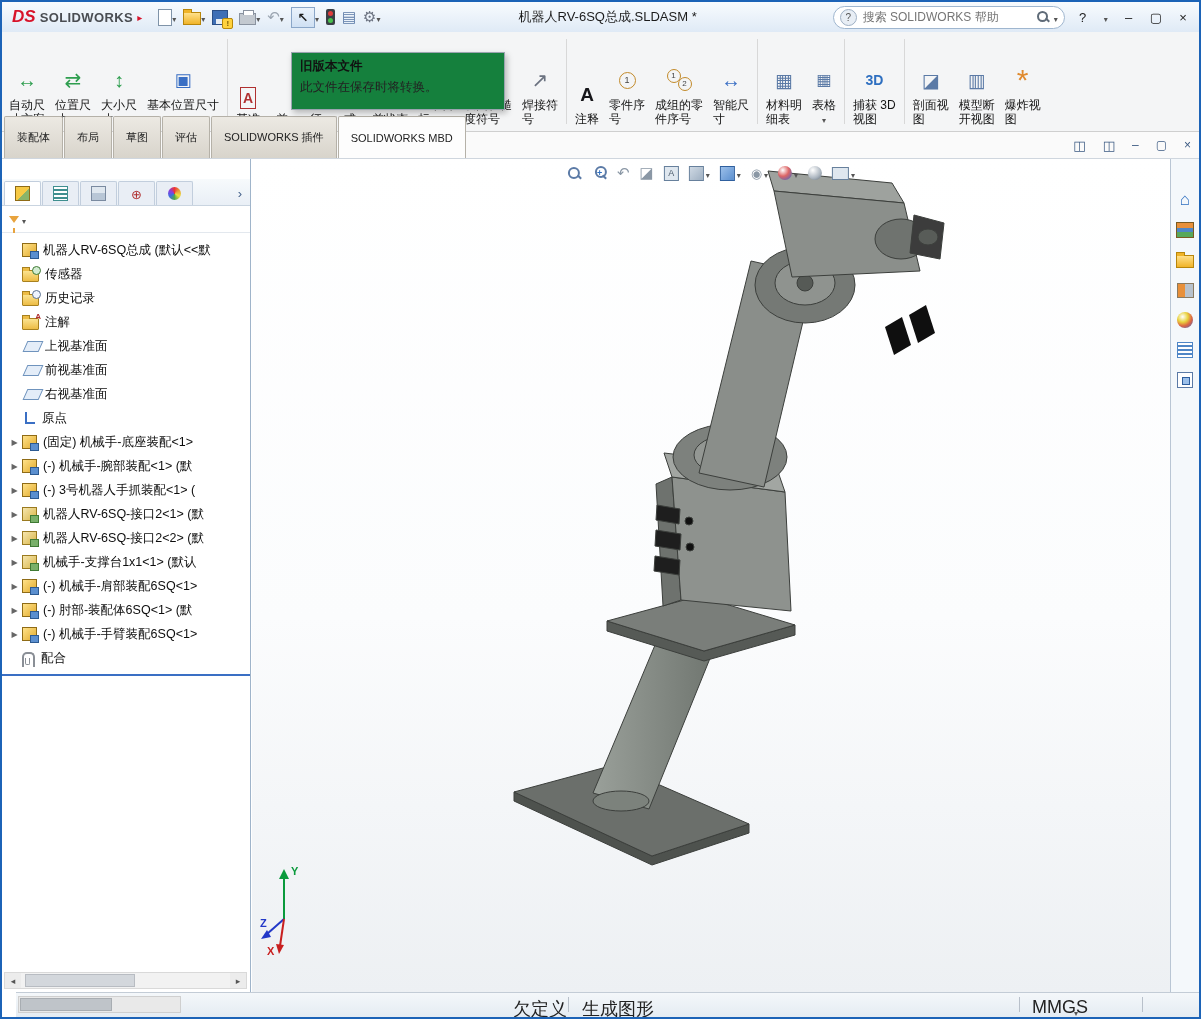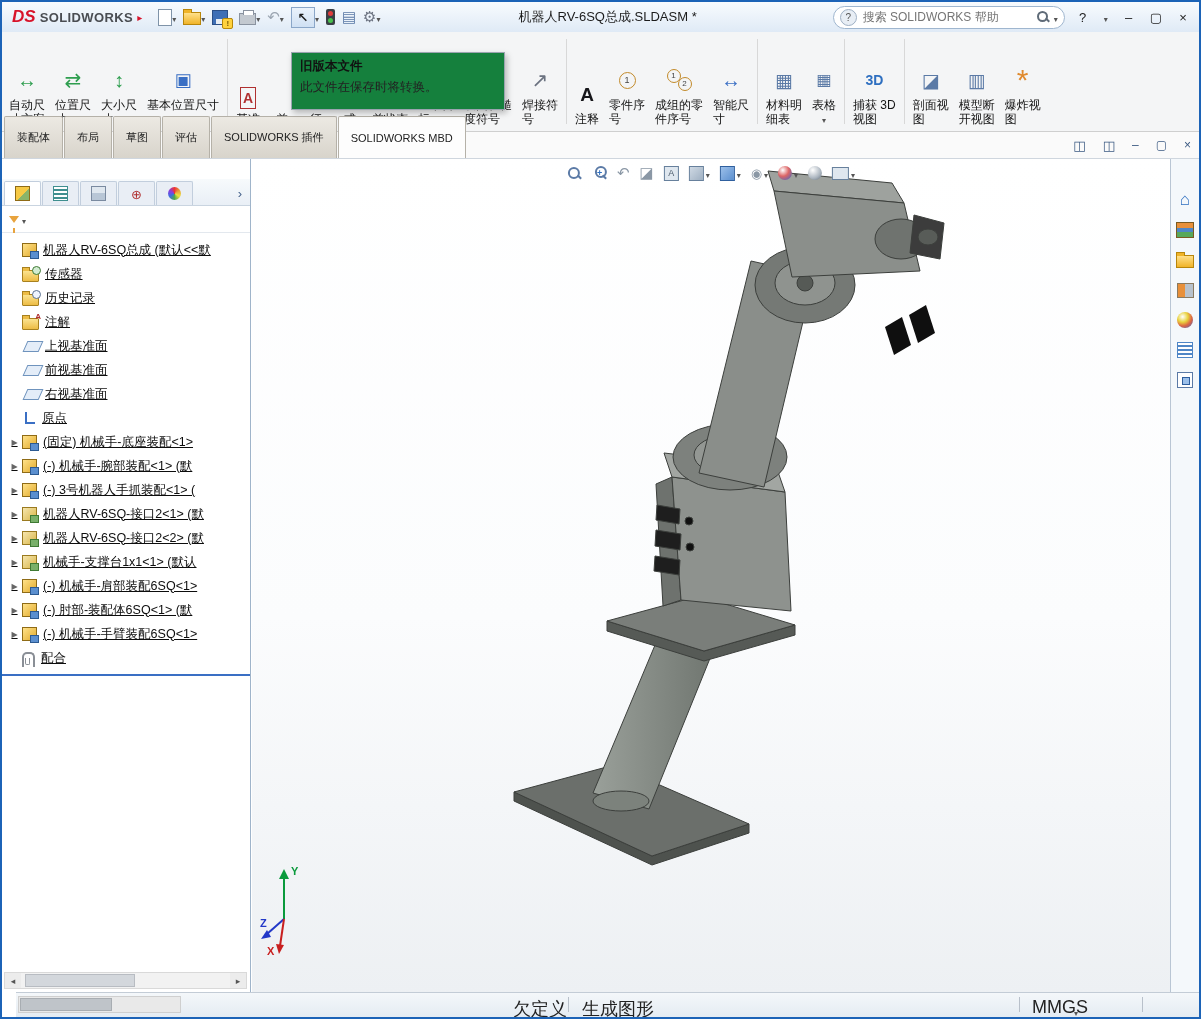--- a/index.html
+++ b/index.html
@@ -90,21 +90,21 @@
   .mchev::before{content:"›";}
   .mt-fm{width:13px;height:13px;background:linear-gradient(135deg,#f6c945 55%,#8ab46a 55%);border:1px solid #8f6b16;}
   .mt-pm{width:13px;height:13px;background:repeating-linear-gradient(#fff,#fff 2px,#3f8f8f 2px,#3f8f8f 4px);border:1px solid #3f8f8f;}
   .mt-cm{width:13px;height:13px;border:1px solid #7a8aa0;background:linear-gradient(#dfe7ef 50%,#b8c6d6 50%);}
   .mt-dx::before{content:"⊕";color:#b03030;font-size:13px;}
   .mt-dm{width:13px;height:13px;border-radius:50%;background:conic-gradient(#e33,#e8a33d,#ede33d,#4da84d,#3d6fe0,#8a3de0,#e33);}
   .frow{height:26px;display:flex;align-items:center;padding:0 7px;gap:3px;border-bottom:1px solid #e3e8ee;}
   .funnel{width:0;height:0;border-left:5px solid transparent;border-right:5px solid transparent;border-top:7px solid #e8a33d;position:relative;}
   .funnel::after{content:"";position:absolute;left:-1px;top:5px;width:2px;height:5px;background:#e8a33d;}
   .tree{padding-top:5px;}
-  .trow{display:flex;align-items:center;height:24px;padding-left:5px;font-size:12.5px;color:#0d0d0d;white-space:nowrap;overflow:hidden;text-decoration:underline;}
+  .trow{display:flex;align-items:center;height:24px;padding-left:5px;font-size:12.5px;color:#0d0d0d;white-space:nowrap;overflow:hidden;}
   .exp{flex:none;width:15px;font-size:8px;color:#666;text-align:center;}
   .exp.has::before{content:"▶";}
   .ti{flex:none;margin-right:6px;position:relative;display:inline-block;}
   .ti-asm{width:13px;height:12px;background:linear-gradient(135deg,#ffe28a,#e2ab2e);border:1px solid #8f6b16;}
   .ti-asm::after{content:"";position:absolute;right:-3px;bottom:-3px;width:7px;height:6px;background:#5b8fcf;border:1px solid #2c5a92;}
   .ti-part{width:13px;height:12px;background:linear-gradient(135deg,#f6e6ae,#d9b64a);border:1px solid #9a7a20;}
   .ti-part::after{content:"";position:absolute;right:-3px;bottom:-3px;width:7px;height:6px;background:#79b06a;border:1px solid #3f7a34;}
   .ti-folder{width:15px;height:10px;background:linear-gradient(#fbe390,#edbc45);border:1px solid #a8811f;border-radius:1px;margin-top:3px;}
   .ti-folder::before{content:"";position:absolute;left:-1px;top:-4px;width:6px;height:3px;background:#edbc45;border:1px solid #a8811f;border-bottom:none;}
   .ti-hist::after{content:"";position:absolute;right:-3px;top:-5px;width:7px;height:7px;border-radius:50%;background:#eef4ff;border:1px solid #5a7090;}

